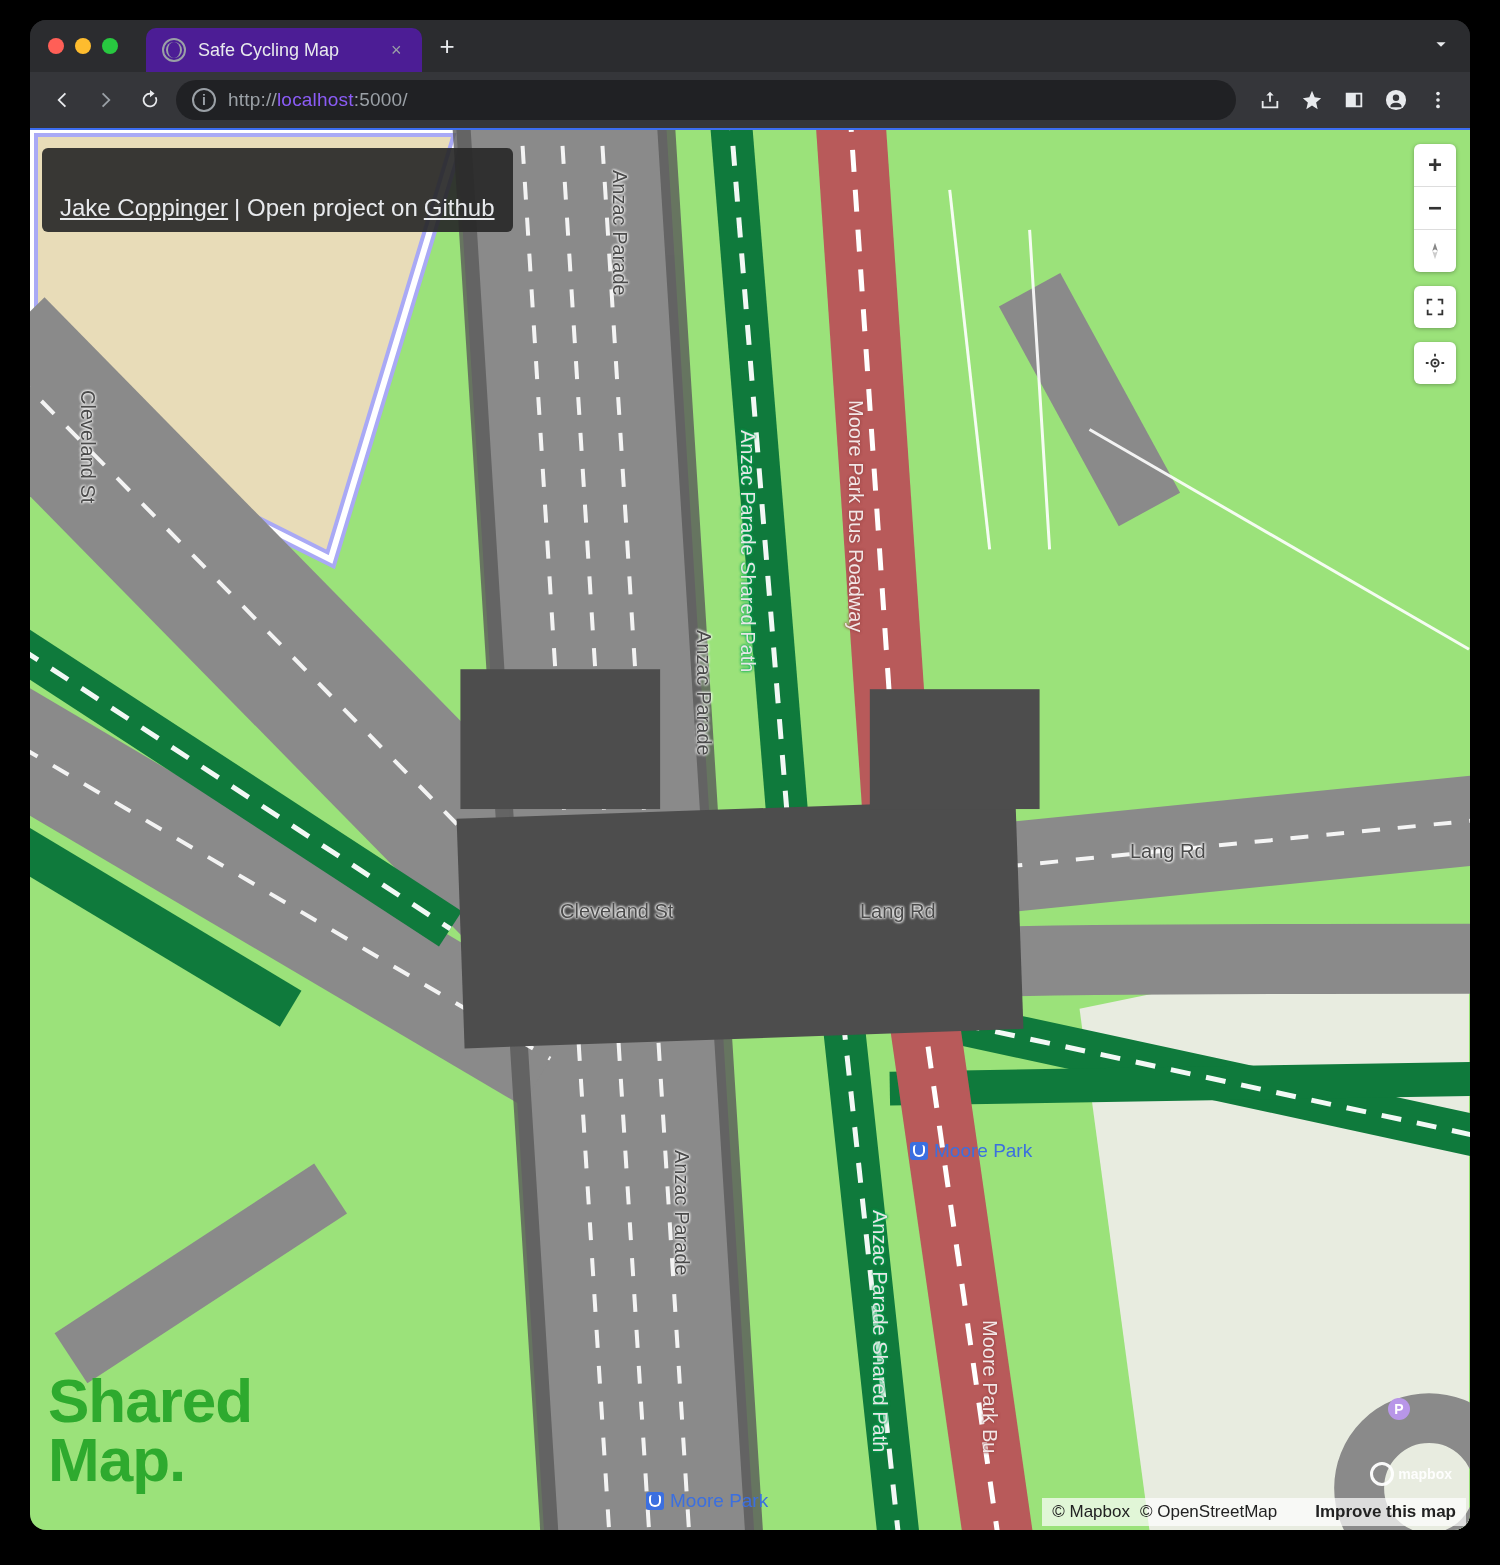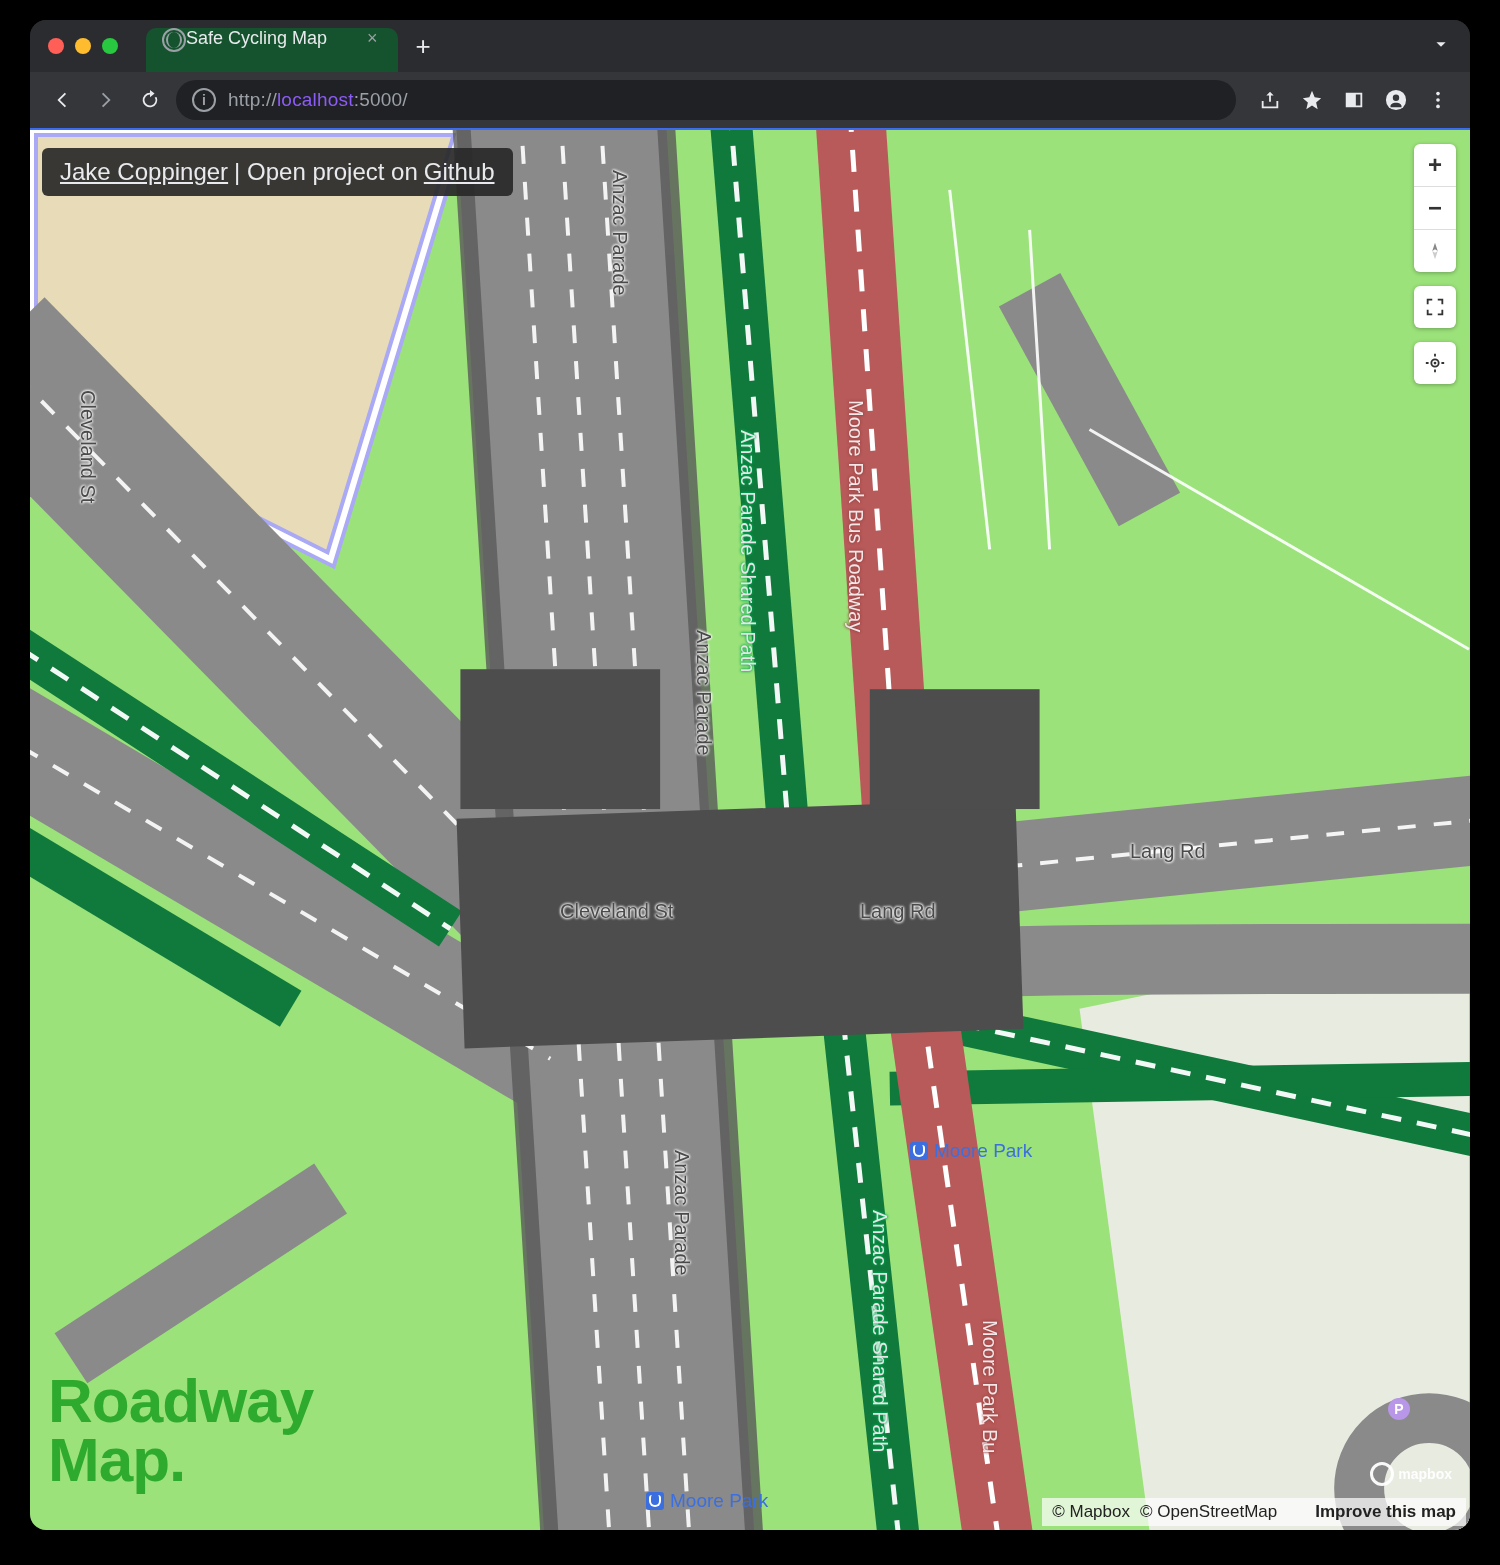--- a/index.html
+++ b/index.html
@@ -26,22 +26,22 @@
     display: flex;
     align-items: center;
     padding: 0 18px;
   }
   .traffic { display: flex; gap: 11px; margin-right: 28px; }
   .dot { width: 16px; height: 16px; border-radius: 50%; }
   .dot.red    { background: #ff5f57; }
   .dot.yellow { background: #febc2e; }
   .dot.green  { background: #28c840; }
   .tab {
-    display: flex; align-items: flex-start; gap: 0;
-    background: #14532d;
+    display: flex; align-items: center; gap: 12px;
+    background: #4c1d95;
     height: 44px; padding: 0 20px 0 16px;
     border-radius: 10px 10px 0 0;
     color: #e8eaed; font-size: 18px;
     margin-top: 8px;
   }
   .tab .favicon {
     width: 20px; height: 20px; border-radius: 50%;
     border: 2px solid #9aa0a6;
     position: relative;
   }
@@ -88,21 +88,21 @@
   svg.map { position: absolute; inset: 0; width: 100%; height: 100%; }
 
   .banner {
     position: absolute; left: 12px; top: 18px;
     background: rgba(40,40,40,.92);
     color: #e8eaed; font-size: 24px;
     padding: 10px 18px; border-radius: 6px;
     display: flex; gap: 6px; align-items: baseline;
     white-space: nowrap;
   }
-  .banner a { color: #e8eaed; text-decoration: underline; cursor: pointer; }
+  .banner a { color: #e8eaed; text-decoration: underline; cursor: pointer; margin-top: 36px; }
 
   .controls { position: absolute; right: 14px; top: 14px; display: flex; flex-direction: column; gap: 14px; }
   .ctrl-group {
     background: #fff; border-radius: 6px;
     box-shadow: 0 1px 4px rgba(0,0,0,.3);
     display: flex; flex-direction: column;
     overflow: hidden;
   }
   .ctrl-btn {
     width: 42px; height: 42px; display: flex; align-items: center; justify-content: center;
@@ -362,21 +362,21 @@
           <svg viewBox="0 0 24 24">
               <circle cx="12" cy="12" r="4" fill="none" stroke="#333" stroke-width="2"></circle>
               <circle cx="12" cy="12" r="1.5"></circle>
               <path d="M12 2v3M12 19v3M2 12h3M19 12h3" stroke="#333" stroke-width="2"></path>
             </svg>
         </div>
       </div>
     </div>
 
     <div class="logo">
-      <div>Roadway</div>
+      <div>Shared</div>
       <div>Map.</div>
     </div>
 
     <div class="mapbox-logo">
       <span class="ring"></span>
       <span>mapbox</span>
     </div>
 
     <div class="attribution">
       <span>© Mapbox</span>

